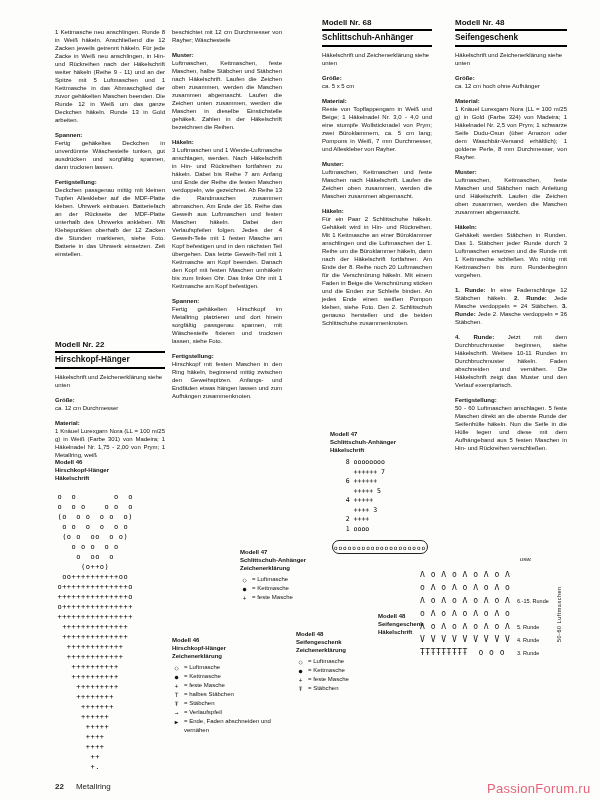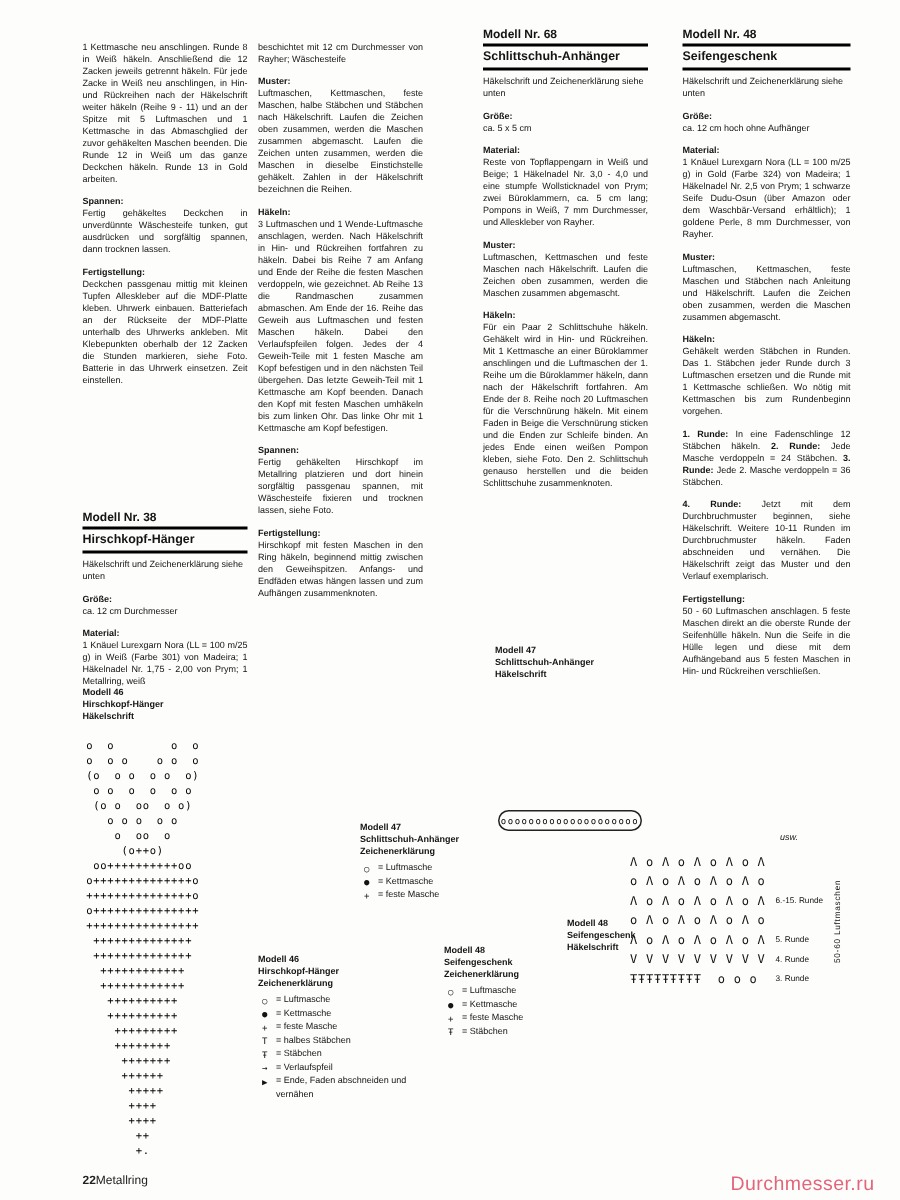--- a/index.html
+++ b/index.html
@@ -21,40 +21,40 @@
   .clipdots{font-size:6px;letter-spacing:1px}
   .litems{margin-top:3px}
   .li{display:flex;gap:3px;font-size:6px;line-height:9px;align-items:flex-start}
   .lsym{width:9px;text-align:center;font-family:"DejaVu Sans Mono",monospace;flex:0 0 9px}
   .ll{flex:1;text-align:left}
   .crow{display:flex;align-items:center;gap:5px;height:13px}
   .csym{font-family:"DejaVu Sans Mono",monospace;font-size:8px;letter-spacing:.5px;white-space:pre;width:92px;flex:0 0 92px;text-align:left}
   .clab{font-size:5.5px;white-space:nowrap;color:#111}
   .usw{font-size:6px;font-style:italic}
   .vside{writing-mode:vertical-rl;transform:rotate(180deg);font-size:5.5px;letter-spacing:.5px;color:#111}
-  .footer{display:flex;gap:0;align-items:baseline}
+  .footer{display:flex;gap:12px;align-items:baseline}
   .fnum{font-size:8px;font-weight:bold;color:#222}
   .flab{font-size:8px;color:#222}
   .wm{font-size:13px;color:#e25870;opacity:.92;letter-spacing:.3px}
 </style>
 </head>
 <body>
 
 <div class="page">
 
   <div class="abs" style="left:55px;top:28px;width:110px">
     <p class="p">1 Kettmasche neu anschlingen. Runde 8 in Weiß häkeln. Anschließend die 12 Zacken jeweils getrennt häkeln. Für jede Zacke in Weiß neu anschlingen, in Hin- und Rückreihen nach der Häkelschrift weiter häkeln (Reihe 9 - 11) und an der Spitze mit 5 Luftmaschen und 1 Kettmasche in das Abmaschglied der zuvor gehäkelten Maschen beenden. Die Runde 12 in Weiß um das ganze Deckchen häkeln. Runde 13 in Gold arbeiten.</p>
     <p class="ph">Spannen:</p>
     <p class="p">Fertig gehäkeltes Deckchen in unverdünnte Wäschesteife tunken, gut ausdrücken und sorgfältig spannen, dann trocknen lassen.</p>
     <p class="ph">Fertigstellung:</p>
     <p class="p">Deckchen passgenau mittig mit kleinen Tupfen Alleskleber auf die MDF-Platte kleben. Uhrwerk einbauen. Batteriefach an der Rückseite der MDF-Platte unterhalb des Uhrwerks ankleben. Mit Klebepunkten oberhalb der 12 Zacken die Stunden markieren, siehe Foto. Batterie in das Uhrwerk einsetzen. Zeit einstellen.</p>
   </div>
 
   <div class="abs" style="left:55px;top:340px;width:110px">
-    <div class="kicker">Modell Nr. 38</div>
+    <div class="kicker">Modell Nr. 22</div>
     <div class="rule"></div>
     <div class="mtitle">Hirschkopf-Hänger</div>
     <div class="rule"></div>
     <p class="p note">Häkelschrift und Zeichenerklärung siehe unten</p>
     <p class="ph">Größe:</p>
     <p class="p">ca. 12 cm Durchmesser</p>
     <p class="ph">Material:</p>
     <p class="p">1 Knäuel Lurexgarn Nora (LL = 100 m/25 g) in Weiß (Farbe 301) von Madeira; 1 Häkelnadel Nr. 1,75 - 2,00 von Prym; 1 Metallring, weiß</p>
   </div>
 
@@ -177,20 +177,21 @@
     <p class="p">Luftmaschen, Kettmaschen und feste Maschen nach Häkelschrift. Laufen die Zeichen oben zusammen, werden die Maschen zusammen abgemascht.</p>
     <p class="ph">Häkeln:</p>
     <p class="p">Für ein Paar 2 Schlittschuhe häkeln. Gehäkelt wird in Hin- und Rückreihen. Mit 1 Kettmasche an einer Büroklammer anschlingen und die Luftmaschen der 1. Reihe um die Büroklammer häkeln, dann nach der Häkelschrift fortfahren. Am Ende der 8. Reihe noch 20 Luftmaschen für die Verschnürung häkeln. Mit einem Faden in Beige die Verschnürung sticken und die Enden zur Schleife binden. An jedes Ende einen weißen Pompon kleben, siehe Foto. Den 2. Schlittschuh genauso herstellen und die beiden Schlittschuhe zusammenknoten.</p>
   </div>
 
   <div class="abs cap" style="left:330px;top:430px;width:110px">
     <div>Modell 47</div>
     <div>Schlittschuh-Anhänger</div>
     <div>Häkelschrift</div>
   </div>
+  <div class="abs chart chart47" style="left:334px;top:458px;width:100px"><div>   8 oooooooo</div><div>     ++++++ 7</div><div>   6 ++++++</div><div>     +++++ 5</div><div>   4 +++++</div><div>     ++++ 3</div><div>   2 ++++</div><div>   1 oooo</div></div>
   <div class="abs clip" style="left:332px;top:540px;width:96px;height:14px">
     <span class="chart clipdots">oooooooooooooooooooo</span>
   </div>
 
   <div class="abs cap" style="left:378px;top:612px;width:86px">
     <div>Modell 48</div>
     <div>Seifengeschenk</div>
     <div>Häkelschrift</div>
   </div>
 
@@ -254,15 +255,15 @@
       <div class="crow">
         <span class="csym">ŦŦŦŦŦŦŦŦŦ  o o o</span>
         <span class="clab">3. Runde</span>
       </div>
     </div>
 
   <div class="abs footer" style="left:55px;top:782px">
     <span class="fnum">22</span>
     <span class="flab">Metallring</span>
   </div>
-  <div class="abs wm" style="left:487px;top:781px">Durchmesser.ru</div>
+  <div class="abs wm" style="left:487px;top:781px">PassionForum.ru</div>
 
 </div>
 
 </body></html>

